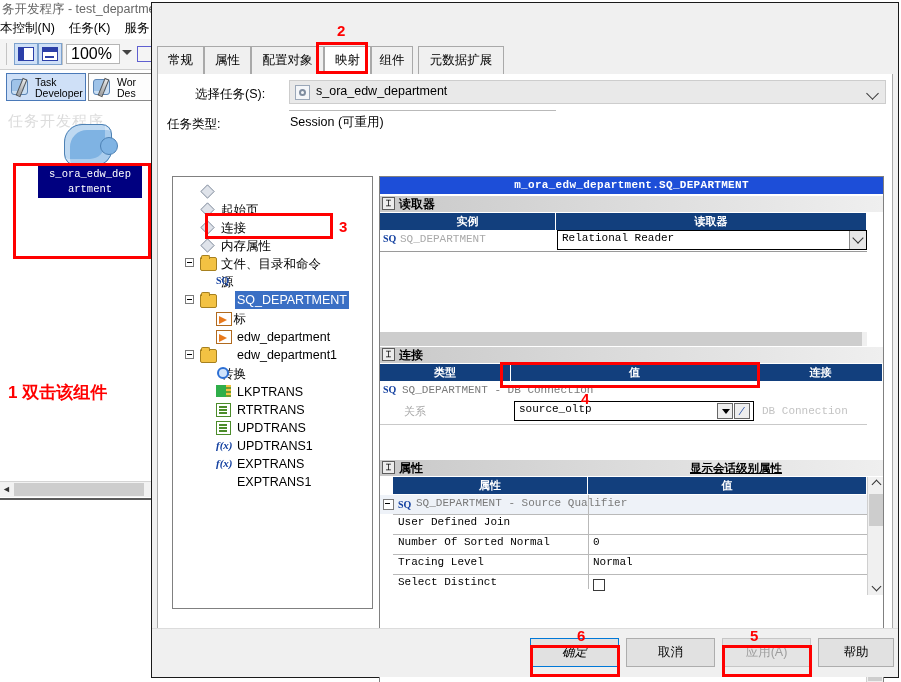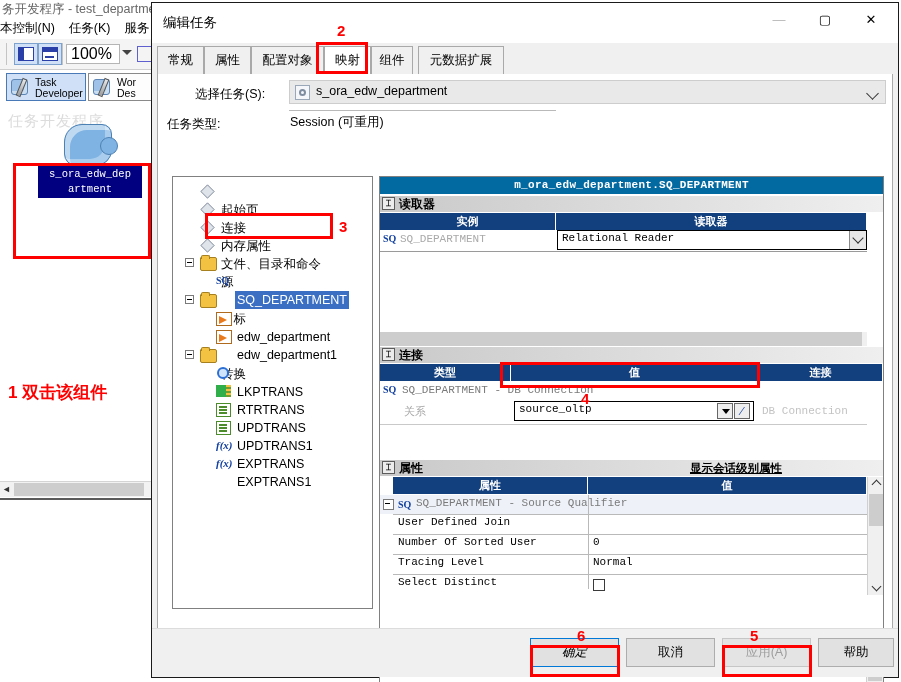--- a/index.html
+++ b/index.html
@@ -267,21 +267,21 @@
     box-sizing: border-box;
   }
 
   
   .right-panel {
     position: absolute; left: 221px; top: 102px; width: 505px; height: 500px;
     background: #ffffff; border: 1px solid #808080; box-sizing: border-box; overflow: hidden;
   }
   .map-header {
     position: absolute; left: 0; top: 0; width: 503px; height: 17px;
-    background: #0369a1; color: #ffffff; text-align: center;
+    background: #1d4ed8; color: #ffffff; text-align: center;
     font-family: "Liberation Mono", monospace; font-size: 11px; font-weight: bold;
     line-height: 17px; letter-spacing: .3px;
   }
   .sec-header {
     position: absolute; height: 16px; left: 0; width: 503px;
     background: linear-gradient(to right, #c9c9c9, #efefef);
   }
   .sec-header .collapse {
     position: absolute; left: 2px; top: 1px; width: 13px; height: 13px;
     background: #ececec; border: 1px solid #5c5c5c; box-sizing: border-box;
@@ -440,32 +440,20 @@
       <div class="thumb"></div>
     </div>
     <div class="bg-bottom-split"></div>
     <div class="bg-lower"></div>
   </div>
 
   <div class="redbox" style="left:13px;top:163px;width:138px;height:96px;"></div>
 
   <div class="dialog">
 
-    <div class="dlg-titlebar">
-      <div class="dlg-title">编辑任务</div>
-      <div class="winbtn min" style="left:604px;">
-        <span class="glyph">—</span>
-      </div>
-      <div class="winbtn" style="left:650px;">
-        <span class="glyph">▢</span>
-      </div>
-      <div class="winbtn" style="left:696px;">
-        <span class="glyph">✕</span>
-      </div>
-    </div>
 
     <div class="dlg-body">
 
       <div class="tabstrip">
         <div class="tab" style="left:0;width:47px;">
           <span>常规</span>
         </div>
         <div class="tab" style="left:47px;width:47px;">
           <span>属性</span>
         </div>
@@ -653,21 +641,21 @@
           </div>
           <div class="prop-vline" style="top:318px;height:94px;"></div>
 
           <div class="prop-row" style="top:337px;">
             <span class="prop-div" style="top:0;"></span>
             <span class="pname">User Defined Join</span>
             <span class="pval"></span>
           </div>
           <div class="prop-row" style="top:357px;">
             <span class="prop-div" style="top:0;"></span>
-            <span class="pname">Number Of Sorted User</span>
+            <span class="pname">Number Of Sorted Normal</span>
             <span class="pval">0</span>
           </div>
           <div class="prop-row" style="top:377px;">
             <span class="prop-div" style="top:0;"></span>
             <span class="pname">Tracing Level</span>
             <span class="pval">Normal</span>
           </div>
           <div class="prop-row" style="top:397px;">
             <span class="prop-div" style="top:0;"></span>
             <span class="pname">Select Distinct</span>

